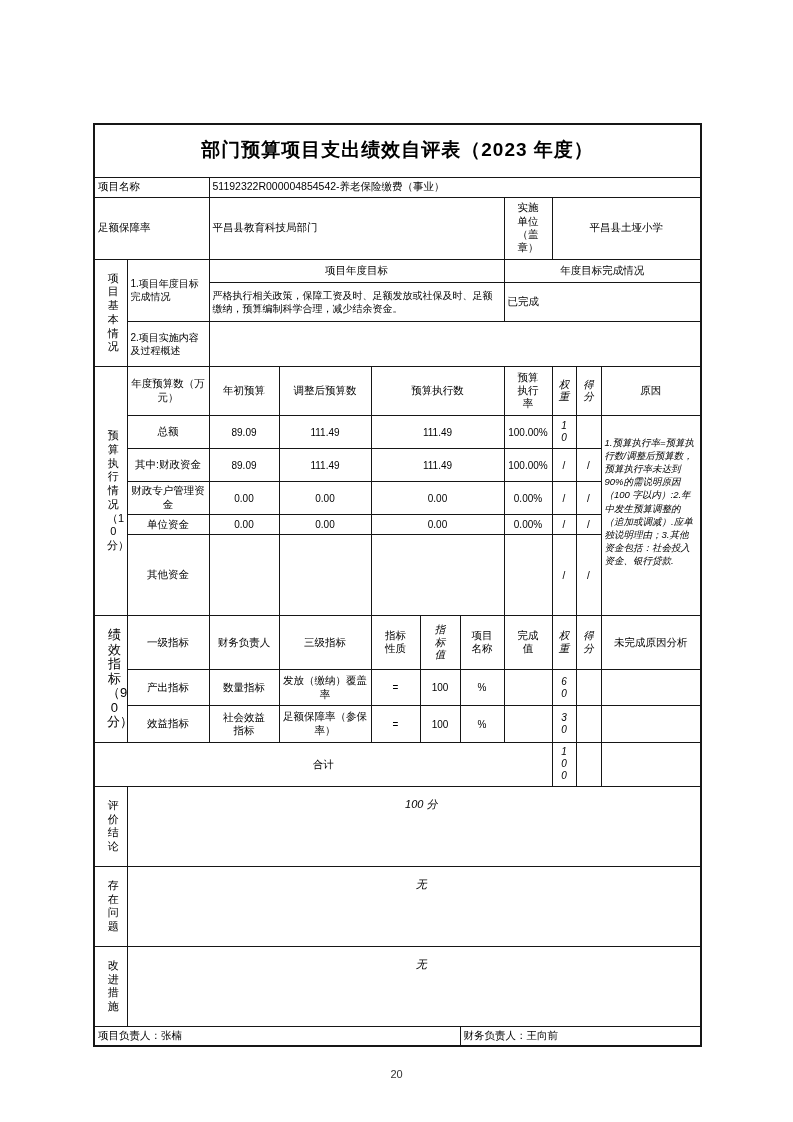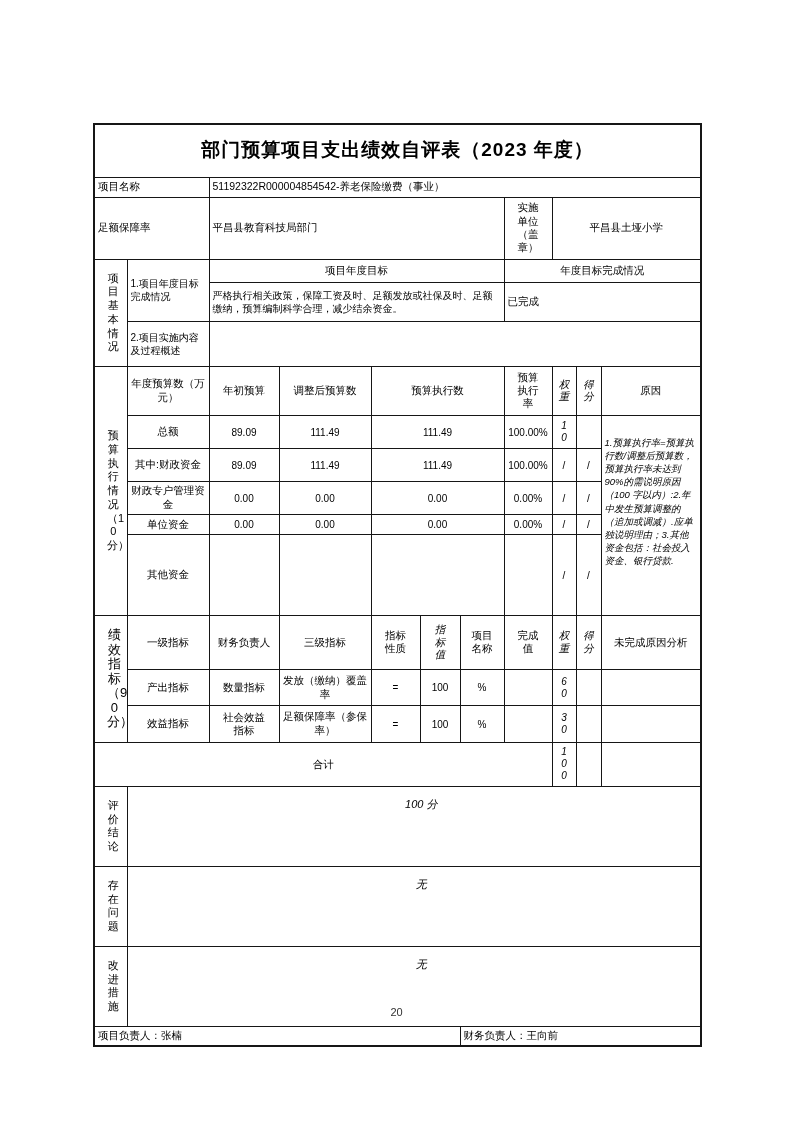--- a/index.html
+++ b/index.html
@@ -14,21 +14,21 @@
   td.num{font-size:10px;margin-top:22px;}
   td.vert{padding:12px;}
   .vspan{display:inline-block;width:1.15em;word-break:break-all;line-height:1.25;font-size:11px;text-align:center;}
   .vtight{line-height:1.12;font-size:13px;}
   .stack1{display:inline-block;width:1.05em;word-break:break-all;line-height:1.2;font-style:italic;}
   .stack2{display:inline-block;max-width:2.3em;word-break:break-all;line-height:1.25;}
   .stack4{display:inline-block;max-width:4.5em;word-break:break-all;line-height:1.25;}
   .brk{word-break:break-all;text-align:center;}
   td.note{font-size:9.5px;text-align:left;font-style:italic;line-height:1.38;vertical-align:top;padding-top:20px;}
   td.hand{font-style:italic;vertical-align:top;padding-top:10px;padding-left:18px;font-size:11px;margin-left:40px;}
-  .pageno{position:absolute;left:0;right:0;top:1006px;text-align:center;font-size:11px;color:#333;}
+  .pageno{position:absolute;left:0;right:0;top:1068px;text-align:center;font-size:11px;color:#333;}
 </style>
 </head>
 <body>
 
 <div class="page">
   <div class="sheet">
     <table class="main">
       <colgroup>
         <col style="width:33px">
           <col style="width:82px">

